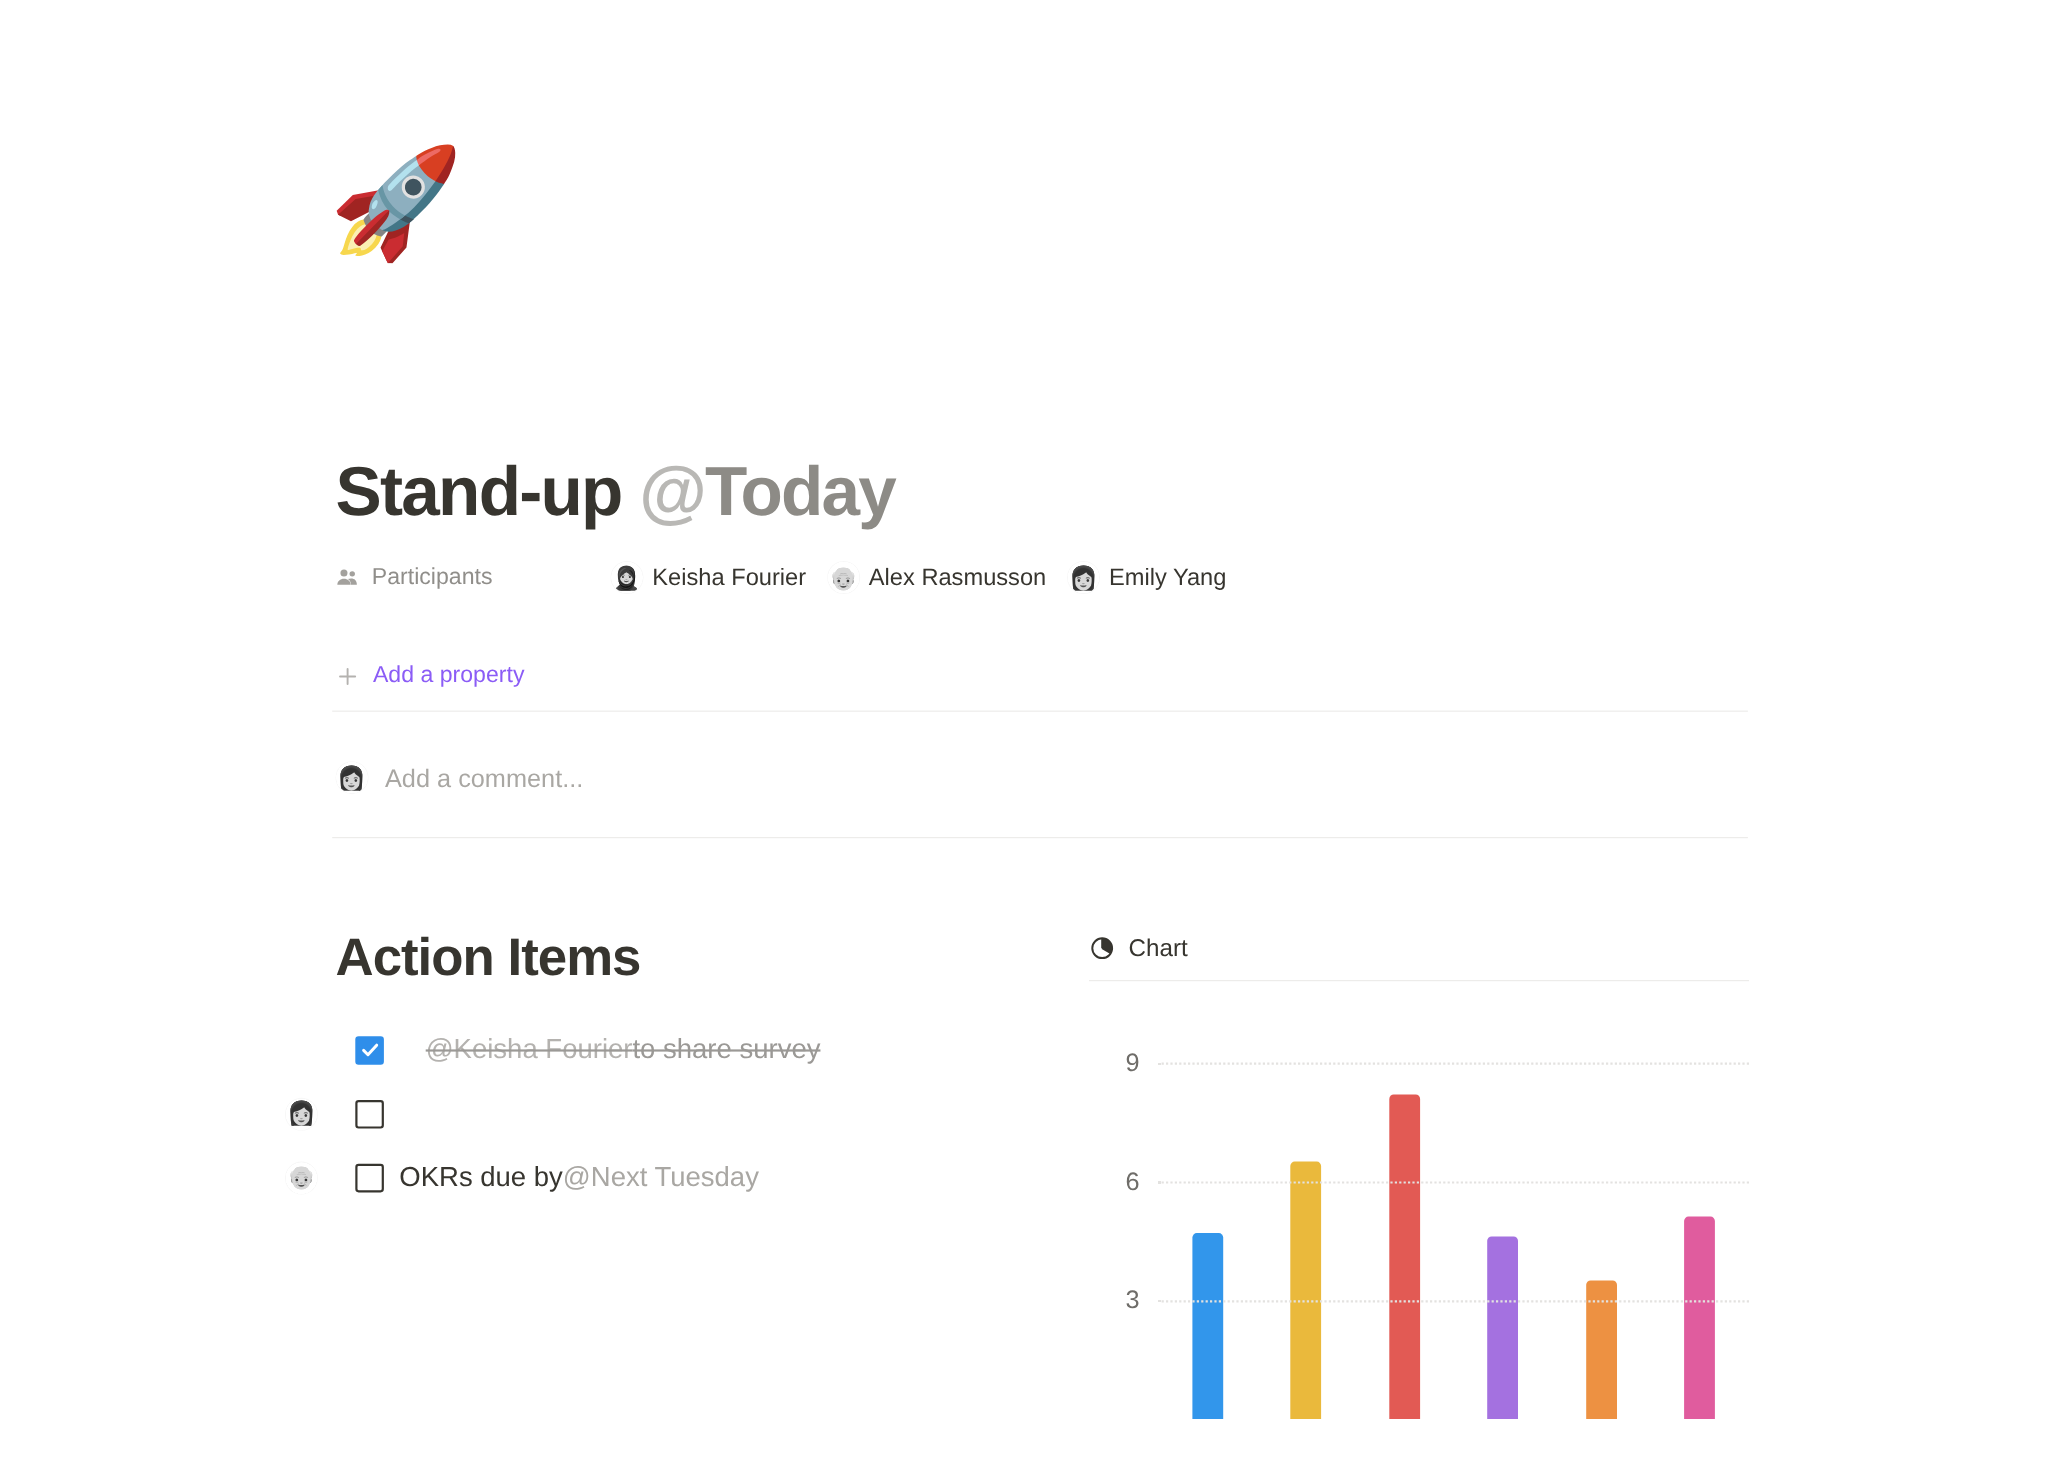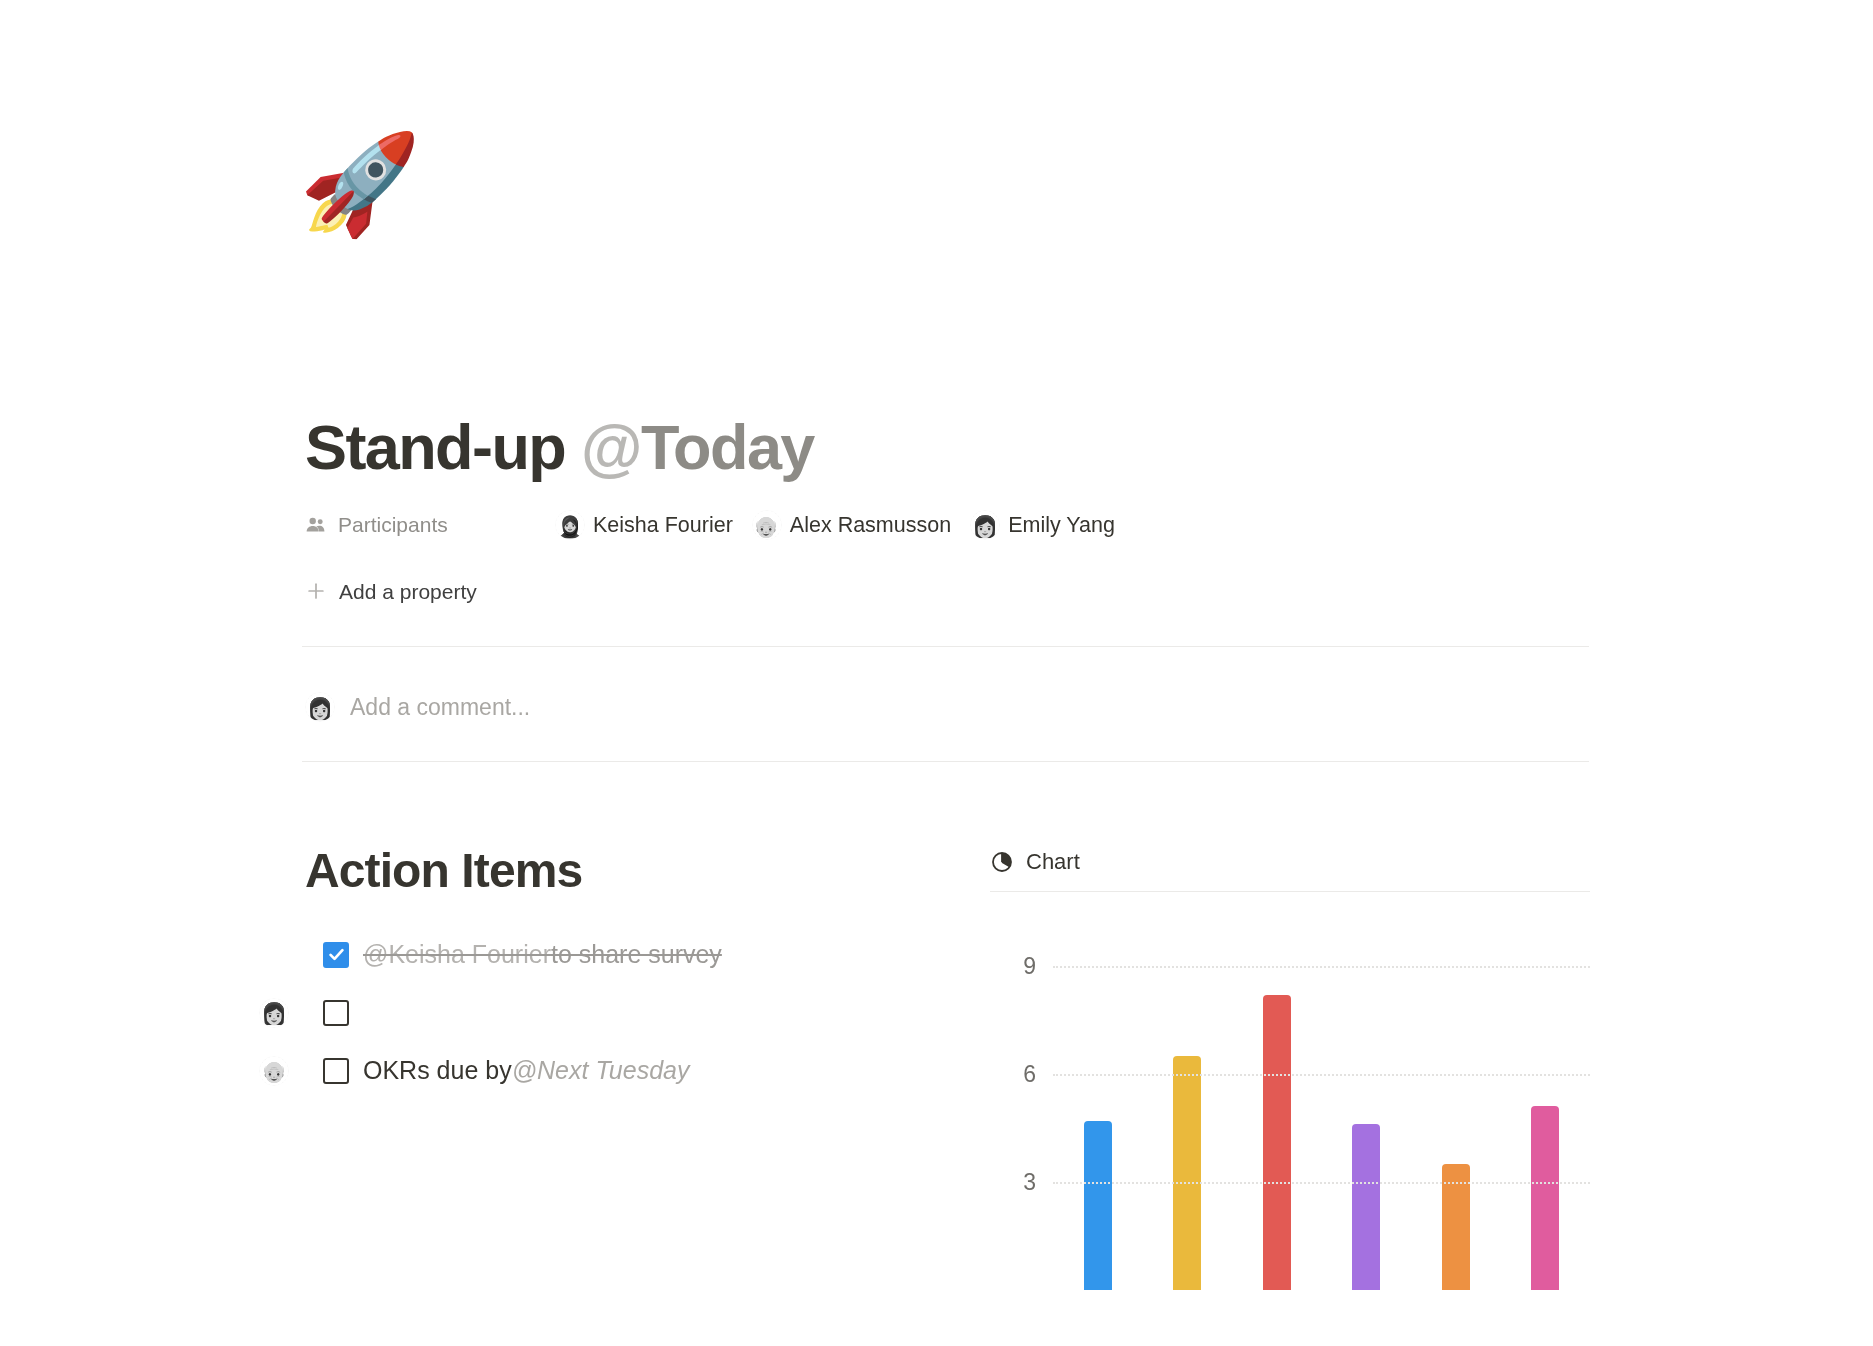--- a/index.html
+++ b/index.html
@@ -85,25 +85,25 @@
     overflow: hidden;
     filter: grayscale(100%) contrast(118%);
     flex: none;
     user-select: none;
   }
   .avatar span { transform: translateY(0.5px); }
   .person-name { color: #37352f; font-size: 21.5px; }
 
   .add-prop {
     position: absolute;
-    left: 305px; top: 580px;
-    display: flex;
-    align-items: flex-start;
+    left: 305px; top: 596px;
+    display: flex;
+    align-items: flex-end;
     gap: 12px;
-    color: #404040;
+    color: #8b5cf6;
     font-size: 21px;
     height: 30px;
   }
   .plus-icon { width: 22px; height: 22px; display: block; flex: none; }
 
   
   .divider {
     position: absolute;
     left: 302px;
     width: 1287px;
@@ -183,23 +183,24 @@
     white-space: nowrap;
     display: flex;
     align-items: center;
     gap: 0;
   }
   .todo.done .todo-text {
     color: #9b9996;
     text-decoration: line-through;
     text-decoration-color: #9b9996;
     text-decoration-thickness: 1.6px;
+    margin-left: 24px;
   }
   .mention-muted { color: #b4b2af; }
-  .mention-date { color: #a9a7a3; font-style: italic; }
+  .mention-date { color: #a9a7a3; }
   .link-chip {
     font-weight: 700;
     color: #37352f;
     border-bottom: 1.6px solid #d8d7d4;
     padding-bottom: 1px;
   }
   .truck {
     font-size: 24px;
     margin: 0 9px 0 8px;
     line-height: 1;

